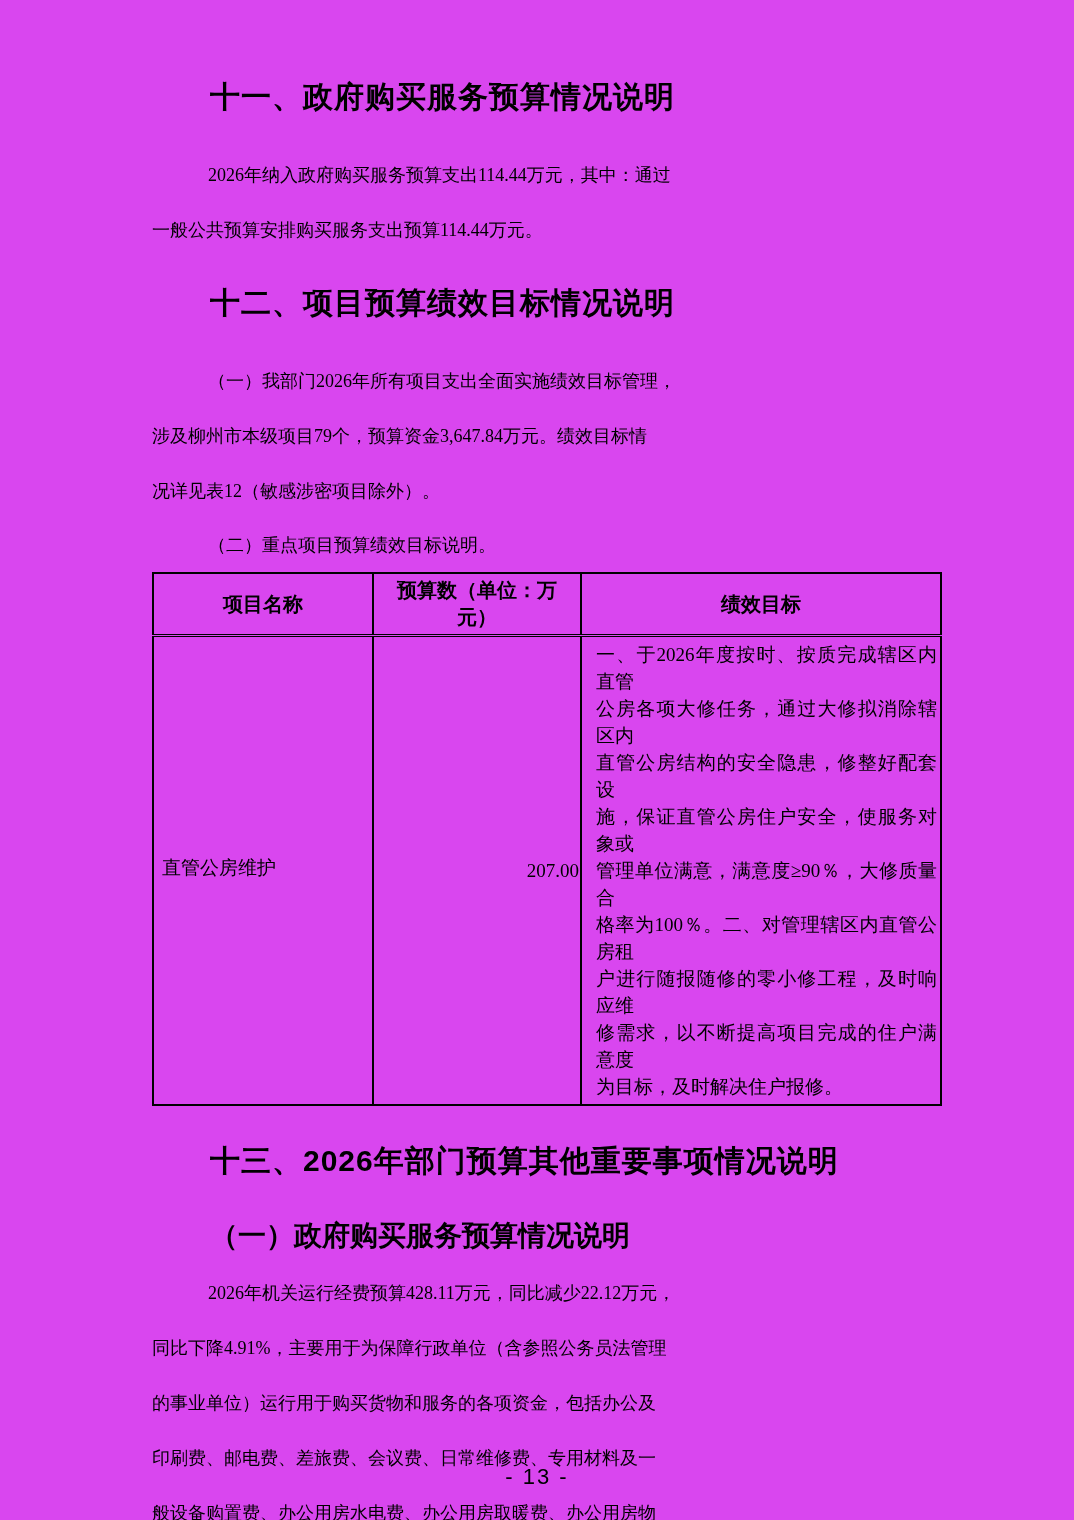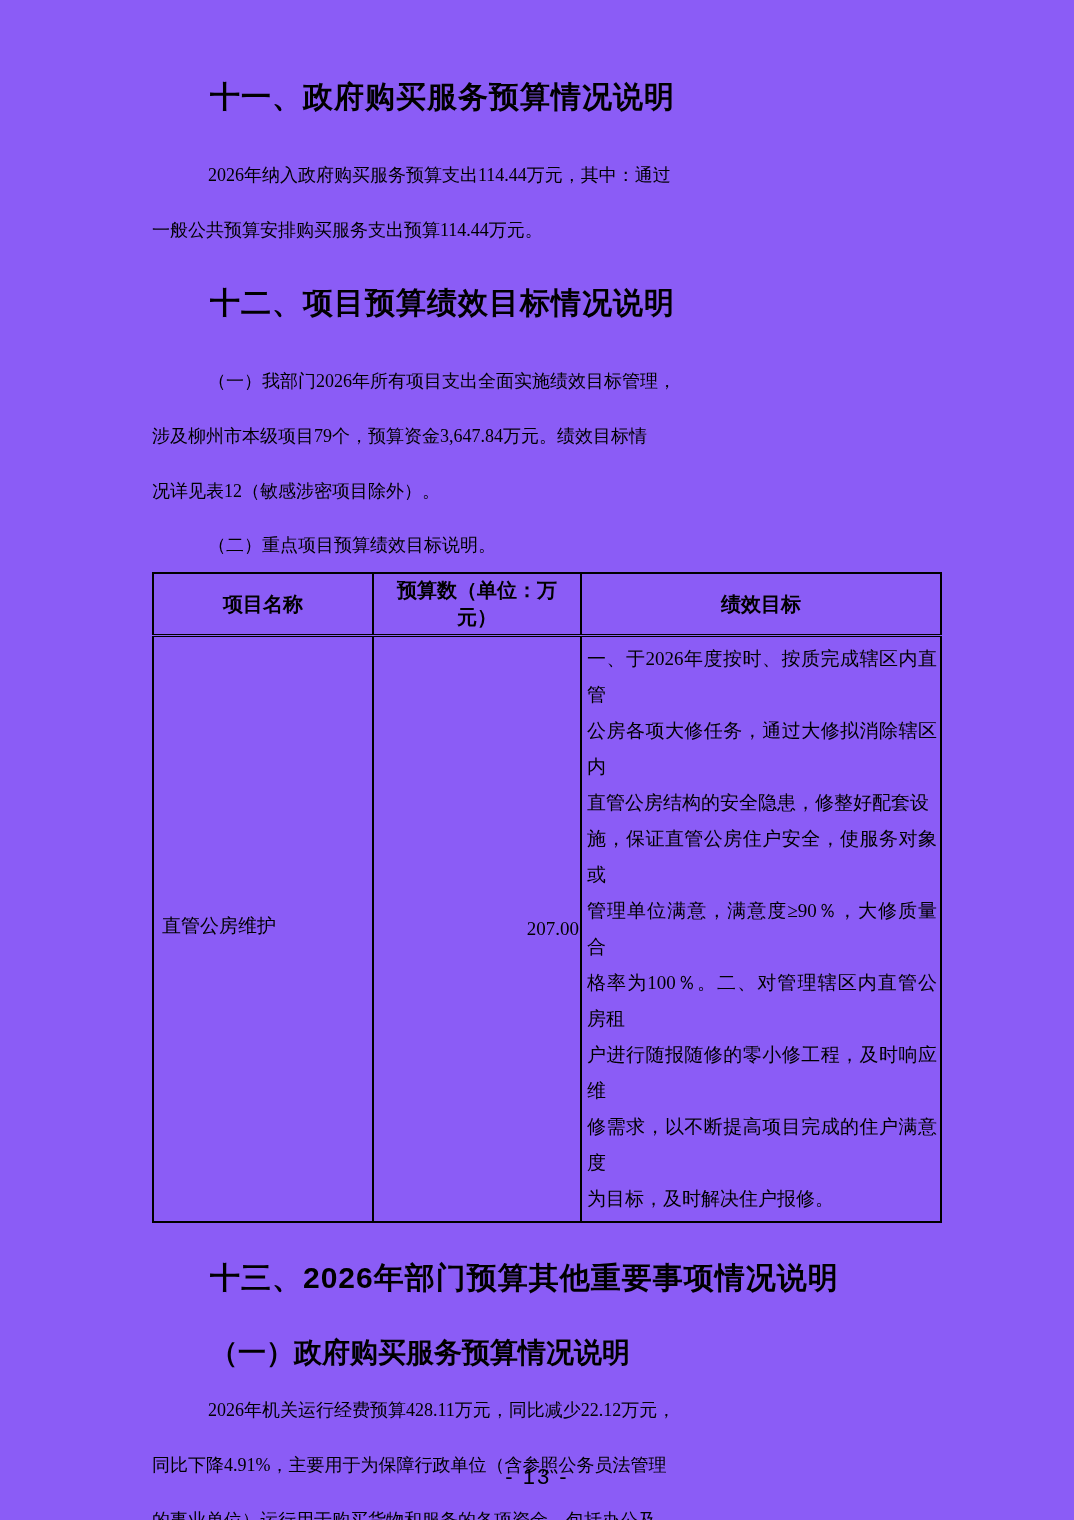--- a/index.html
+++ b/index.html
@@ -4,21 +4,21 @@
 <style>
   html, body {
     margin: 0;
     padding: 0;
     background: #ffffff;
   }
   .page {
     position: relative;
     width: 1074px;
     height: 1520px;
-    background: #8b5cf6;
+    background: #d946ef;
     color: #000000;
     overflow: hidden;
     font-family: "Liberation Serif", serif;
   }
   .content {
     padding: 76px 132px 0 152px;
   }
   .sec-heading {
     font-family: "Liberation Sans", sans-serif;
     font-weight: bold;
@@ -64,22 +64,22 @@
   .cell-name {
     text-align: left;
     padding: 2px 4px 8px 8px;
   }
   .cell-budget {
     text-align: right;
     padding: 2px 1px 2px 14px;
   }
   .cell-target {
     text-align: justify;
-    line-height: 36px;
-    padding: 4px 3px 4px 5px;
+    line-height: 27px;
+    padding: 4px 3px 4px 14px;
     white-space: pre-wrap;
   }
   .h13 { margin-bottom: 34px; }
   .sub-heading {
     font-family: "Liberation Serif", serif;
     font-weight: bold;
     font-size: 28px;
     line-height: 40px;
     text-indent: 58px;
     margin: 0 0 10px 0;

